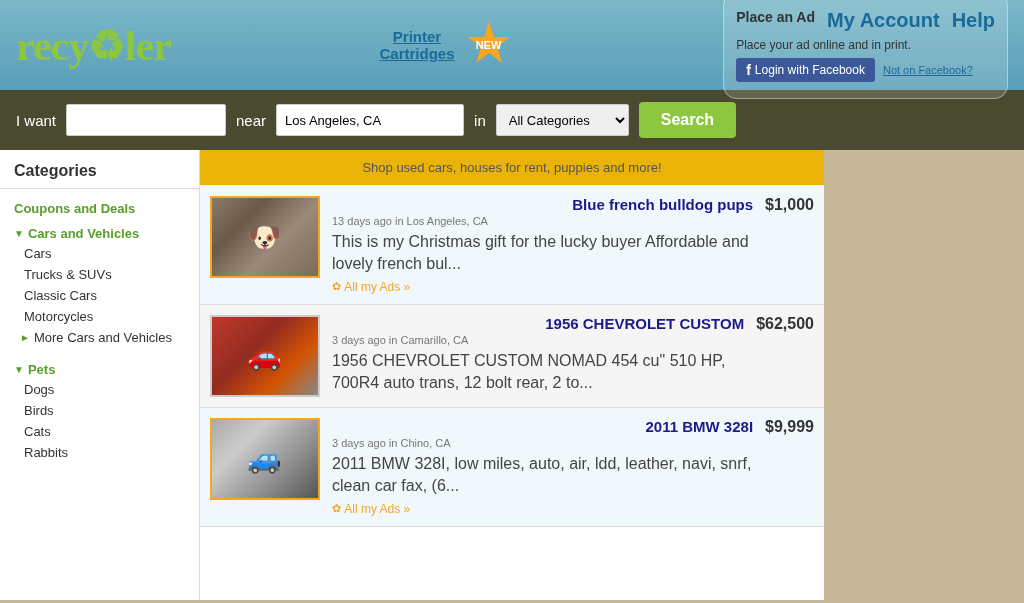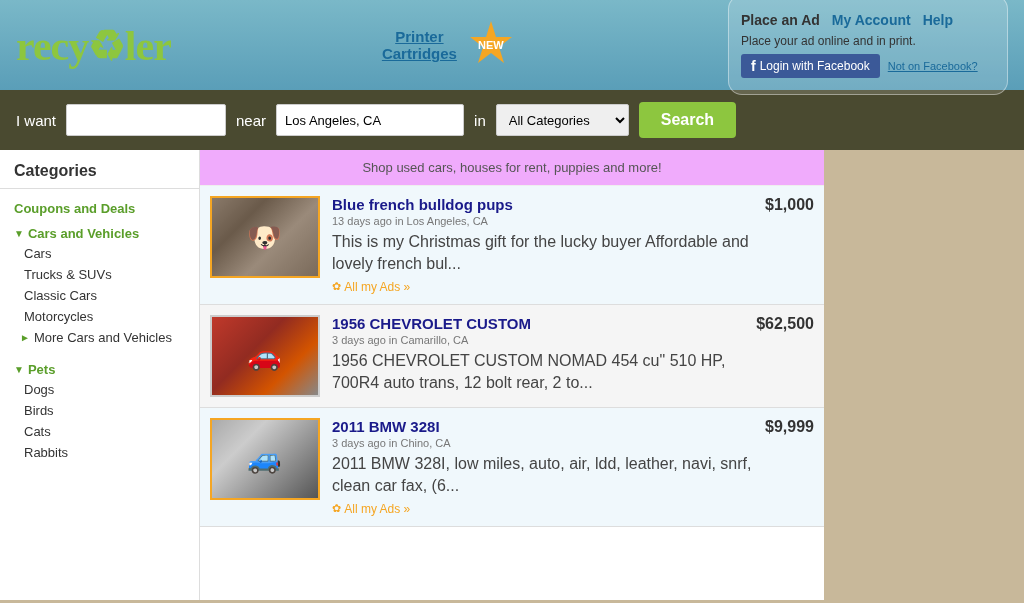--- a/index.html
+++ b/index.html
@@ -57,21 +57,21 @@
     }
     #place-ad-btn {
       color: #333;
       font-weight: bold;
       font-size: 14px;
       cursor: pointer;
     }
     #my-account-link, #help-link {
       color: #1a6a9a;
       font-weight: bold;
-      font-size: 14px;
+      font-size: 20px;
       text-decoration: none;
       cursor: pointer;
     }
     #header-right-desc {
       color: #333;
       font-size: 12px;
       margin-bottom: 6px;
     }
     #header-right-bottom {
       display: flex;
@@ -220,21 +220,21 @@
       flex: 1;
       background: white;
       padding: 0;
     }
     #content-header {
       text-align: center;
       padding: 10px;
       color: #555;
       font-size: 13px;
       border-bottom: 1px solid #eee;
-      background: #f0abfc;
+      background: #eab308;
     }
 
     
     .listing {
       display: flex;
       padding: 10px;
       border-bottom: 1px solid #ddd;
       background: #e8f4f8;
       gap: 12px;
     }
@@ -258,20 +258,21 @@
       justify-content: center;
     }
     .listing-info {
       flex: 1;
     }
     .listing-title {
       font-size: 15px;
       font-weight: bold;
       color: #1a1a8a;
       margin-bottom: 2px;
+      text-align: right;
     }
     .listing-meta {
       color: #777;
       font-size: 11px;
       margin-bottom: 4px;
     }
     .listing-desc {
       color: #444;
       font-size: 16px;
       line-height: 1.4;

